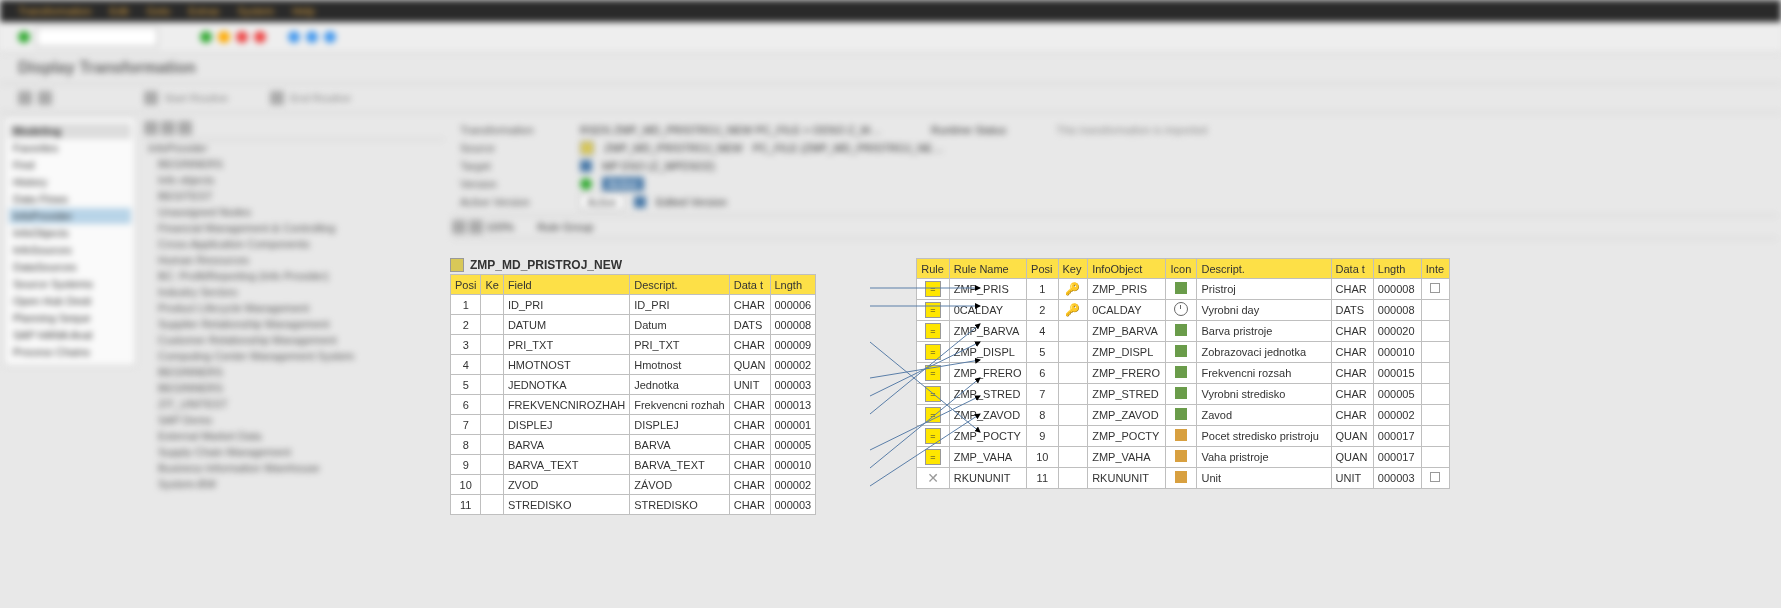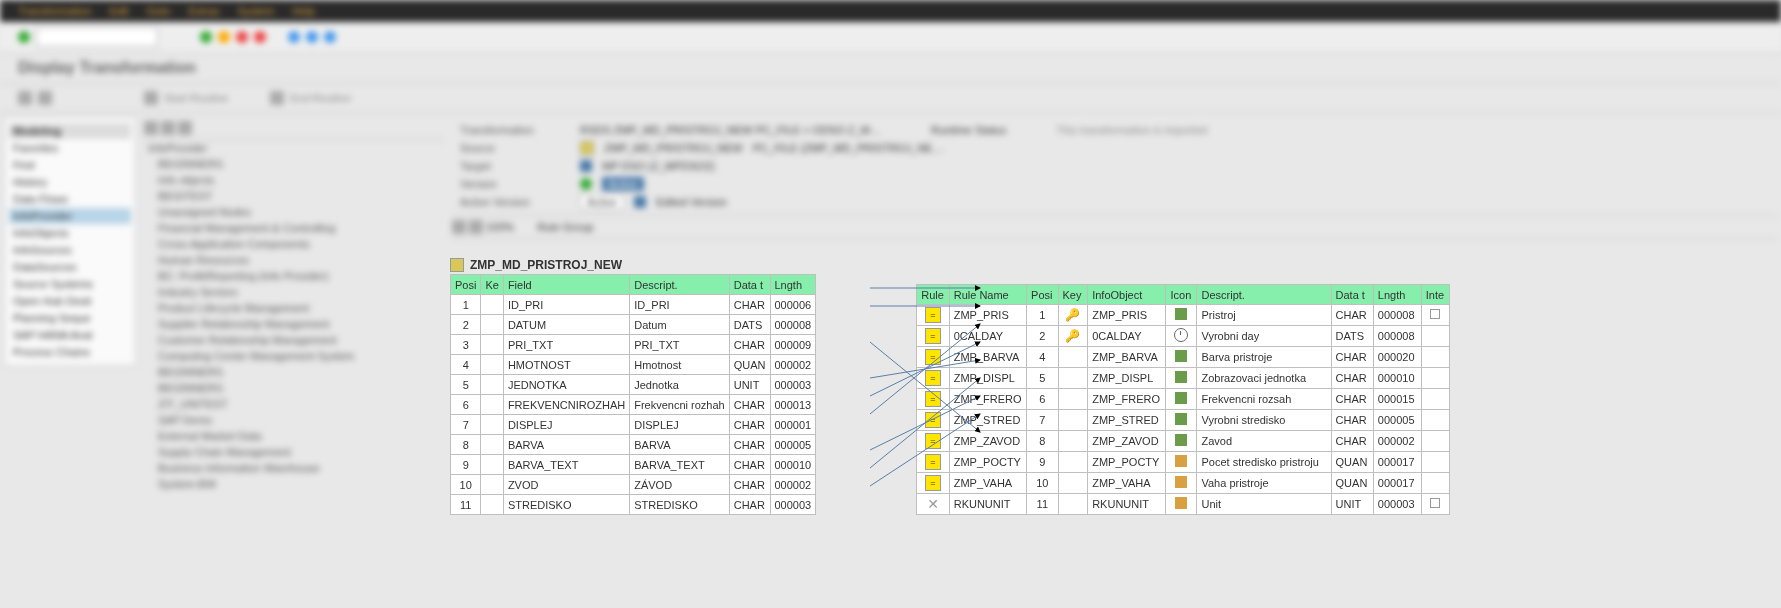--- a/index.html
+++ b/index.html
@@ -19,24 +19,24 @@
 .tree-item{padding:2px 0 2px 14px;white-space:nowrap;color:#555}
 .rightcol{flex:1;padding:4px;position:relative}
 .infobox{padding:4px 8px}
 .inforow{display:flex;gap:10px;align-items:center;height:18px}
 .inforow .lbl{width:110px;color:#555}
 
 
 .sharp{position:absolute;top:258px;left:450px;width:1000px;filter:none}
 .sharp table{border-collapse:collapse;background:#fff}
 .sharp th,.sharp td{border:1px solid #bfbfbf;padding:2px 4px;font-size:11px;text-align:left;white-space:nowrap;height:15px}
-.sharp th{background:#86efac;color:#333;font-weight:normal}
+.sharp th{background:#fde047;color:#333;font-weight:normal}
 .src-hdr{display:flex;align-items:center;gap:6px;margin-bottom:2px;font-size:12px}
 .tgt-hdr{display:flex;align-items:center;gap:6px;margin-bottom:2px;font-size:12px}
-.tbl-wrap{display:flex;gap:100px;align-items:flex-end}
+.tbl-wrap{display:flex;gap:100px;align-items:flex-start}
 .rule-ico{background:#ffe600;width:14px;height:14px;display:inline-flex;align-items:center;justify-content:center;font-size:9px;border:1px solid #999}
 .key-ico{color:#d8a040;font-size:12px}
 .clock-ico{width:12px;height:12px;border:1px solid #666;border-radius:50%;display:inline-block;position:relative}
 .clock-ico::after{content:'';position:absolute;left:5px;top:2px;width:1px;height:4px;background:#666}
 .desc-ico{width:12px;height:12px;background:#6a9c4a;display:inline-block}
 .desc-ico.or{background:#d8a040}
 .check{width:8px;height:8px;border:1px solid #999;display:inline-block}
 svg.lines{position:absolute;top:22px;left:420px;width:120px;height:230px;pointer-events:none}
 svg.lines line{stroke:#5a7ea8;stroke-width:1}
 .sel{background:#b8d4e8}

